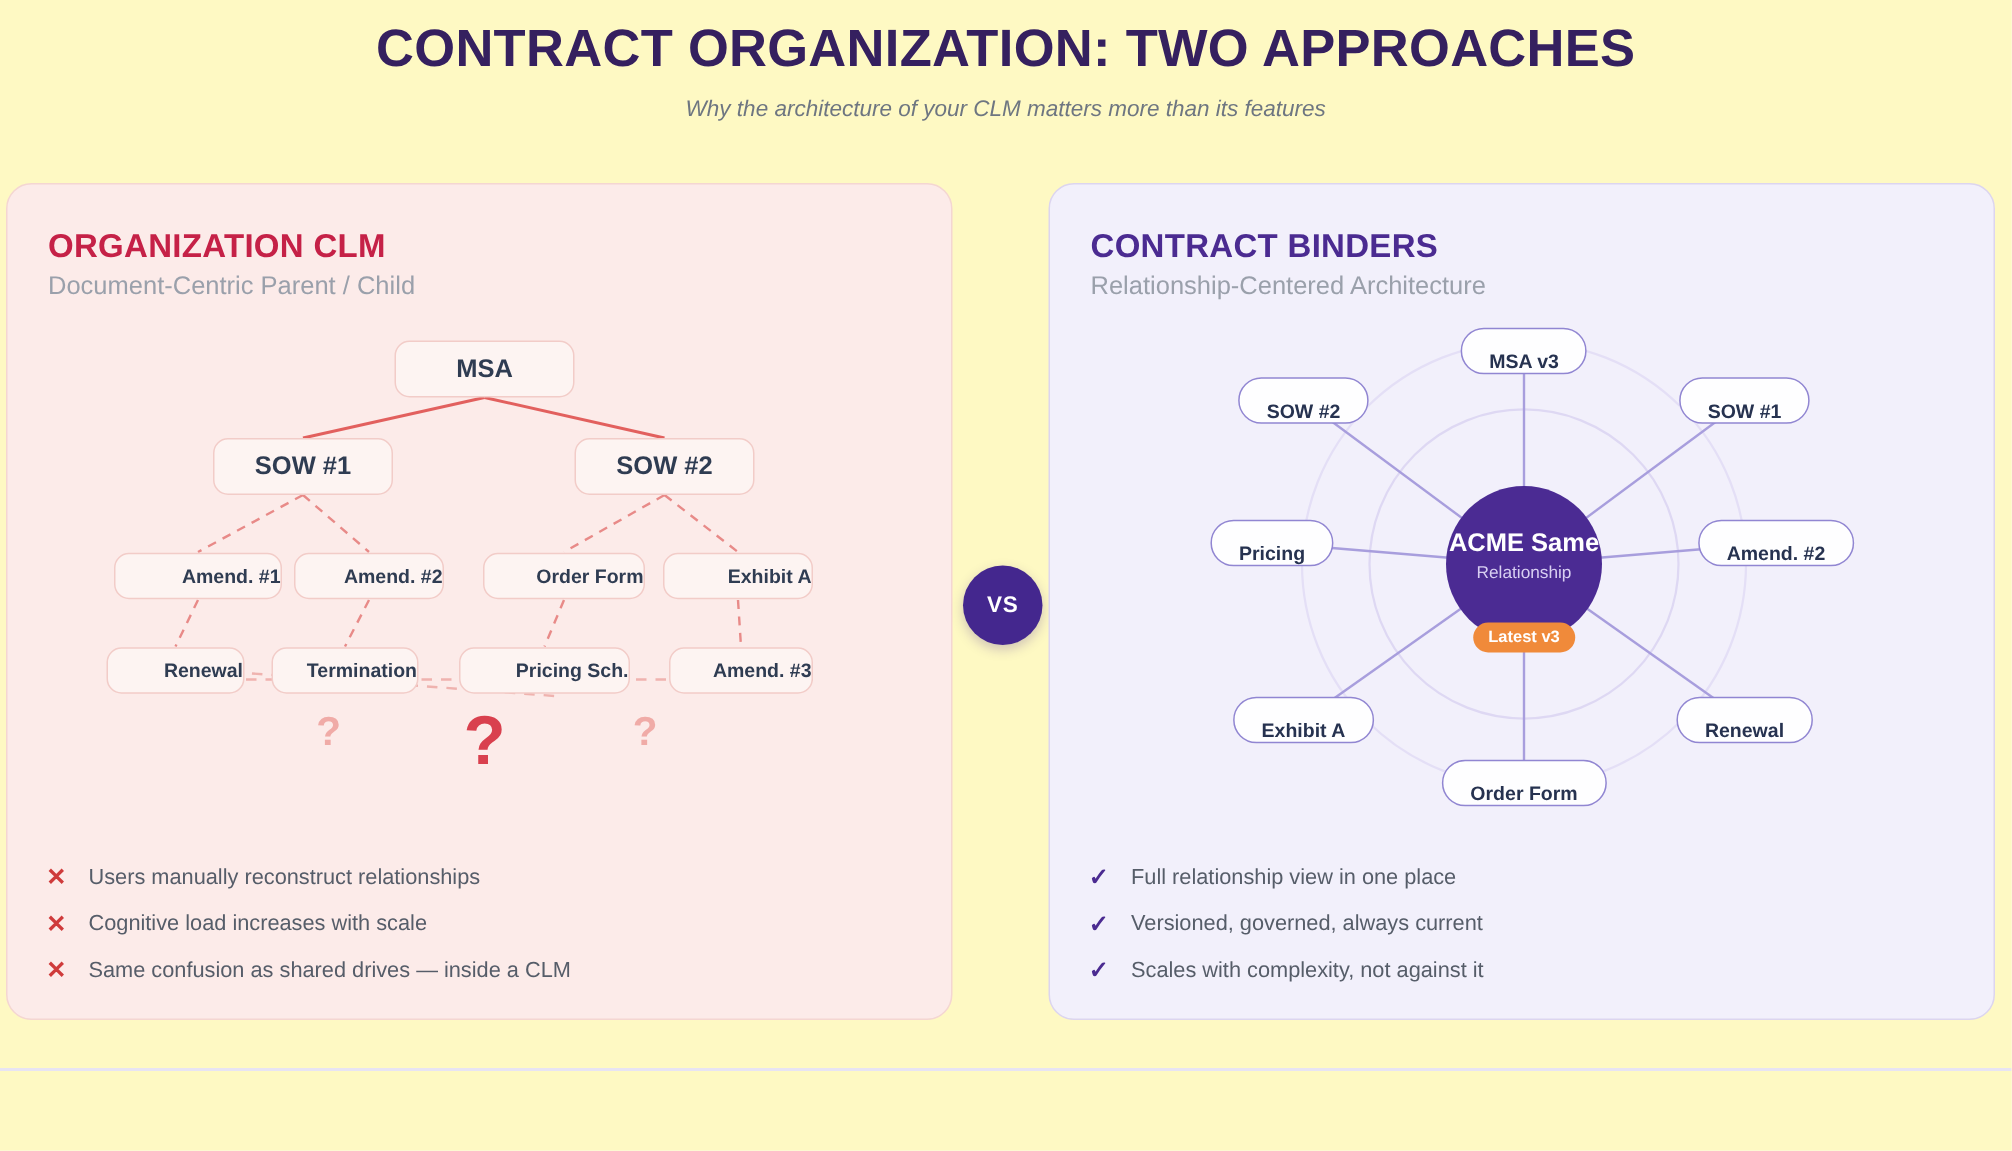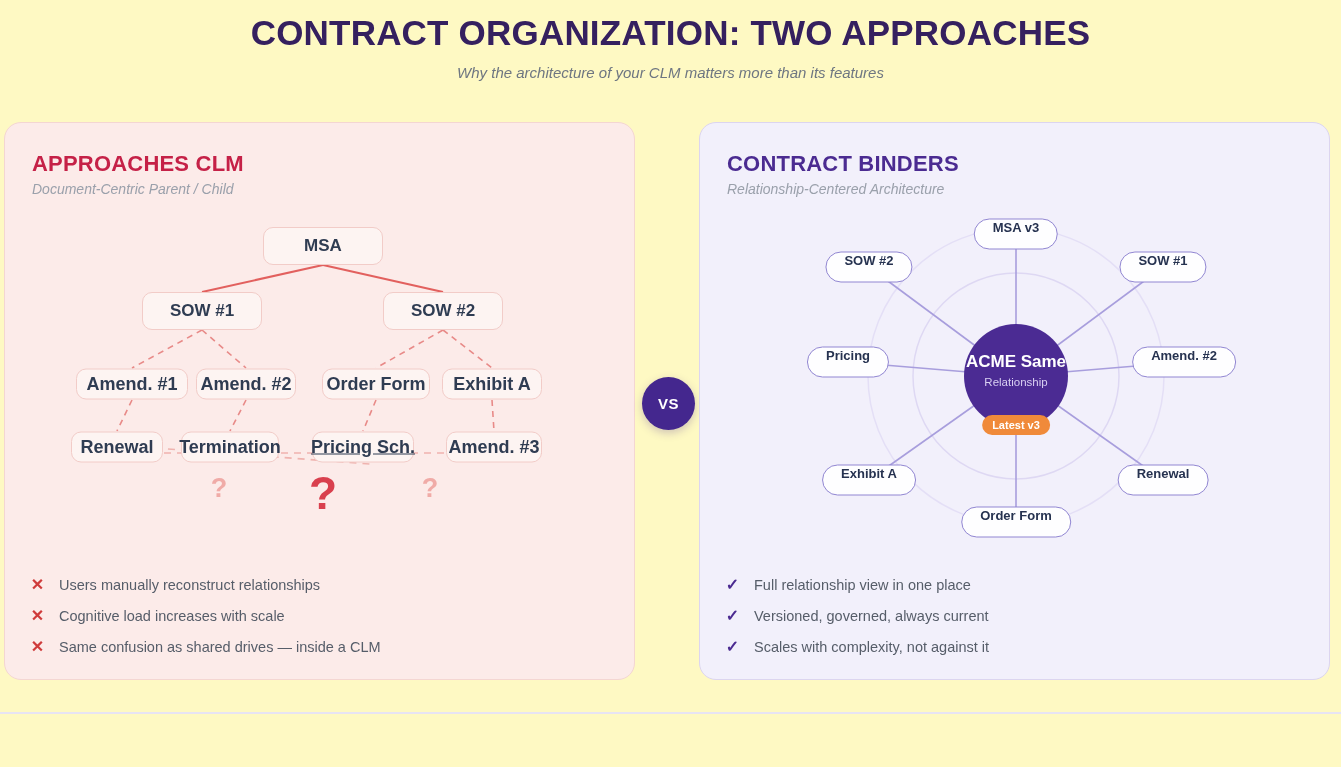--- a/index.html
+++ b/index.html
@@ -11,46 +11,46 @@
   .main-subtitle { position:absolute; top:64px; left:0; width:100%; text-align:center;
     font-style:italic; font-size:15px; color:#6e7681; }
 
   .panel { position:absolute; top:122px; width:631px; height:558px; border-radius:17px; }
   .panel.trad { left:4px;  background:#fcebe9; border:1px solid #f4d6d2; }
   .panel.bind { left:699px; background:#f2f0fb; border:1px solid #dcd5ef; }
 
   .panel-title { position:absolute; top:28px; left:27px; font-size:22px; font-weight:800; letter-spacing:0.2px; }
   .trad .panel-title { color:#c52147; }
   .bind .panel-title { color:#4b2b91; }
-  .panel-subtitle { position:absolute; top:58px; left:27px; font-size:14px; color:#9aa0ab;font-style:italic; }
+  .panel-subtitle { position:absolute; top:58px; left:27px; font-size:17px; color:#9aa0ab; }
 
   .diagram-layer { position:absolute; inset:0; }
   .diagram-svg { position:absolute; left:0; top:0; }
 
   .tree-node { position:absolute; transform:translate(-50%,-50%); display:flex;
     align-items:center; justify-content:center; background:#fdf4f2;
     border:1.5px solid #f2ccc8; border-radius:10px; color:#2f3c52; font-weight:700;
     white-space:nowrap; }
   .tree-node.lv1 { width:120px; height:38px; font-size:17px; }
-  .tree-node.lv2 { height:31px; font-size:18px; }
+  .tree-node.lv2 { height:31px; font-size:13px;justify-content:flex-end; }
 
   .qmark { position:absolute; transform:translate(-50%,-50%); font-weight:800; line-height:1; }
   .qmark.small { font-size:27px; color:#f0aba7; }
   .qmark.big   { font-size:46px; color:#d9404e; }
 
   .points { position:absolute; left:24px; top:446px; }
   .point-row { display:flex; align-items:center; gap:13px; height:31px; }
   .point-icon { width:17px; text-align:center; font-size:16px; font-weight:700; }
   .point-icon.x { color:#cf3b3b; }
   .point-icon.check { color:#4b2b91; }
   .point-text { font-size:14.5px; color:#565d69; }
 
   .pill { position:absolute; transform:translate(-50%,-50%); background:#fefeff;
     border:1.5px solid #9186d2; border-radius:16px; height:31px; padding:0 18px;
-    display:flex; align-items:flex-start; justify-content:center;
+    display:flex; align-items:flex-end; justify-content:center;
     font-size:13px; font-weight:700; color:#263250; white-space:nowrap; }
 
   .hub-label { position:absolute; left:316px; top:247px; transform:translate(-50%,-50%);
     text-align:center; color:#ffffff; }
   .hub-name { font-size:17px; font-weight:800; }
   .hub-sub  { font-size:11.5px; color:#d8cff2; margin-top:4px; }
   .hub-badge { position:absolute; left:316px; top:302px; transform:translate(-50%,-50%);
     background:#f08a3a; color:#ffffff; font-size:11px; font-weight:800;
     padding:4px 10px; border-radius:11px; white-space:nowrap; }
 
@@ -65,21 +65,21 @@
 </style>
 </head>
 <body>
 
 <div class="page">
 
   <div class="main-title">CONTRACT ORGANIZATION: TWO APPROACHES</div>
   <div class="main-subtitle">Why the architecture of your CLM matters more than its features</div>
 
   <div class="panel trad">
-    <div class="panel-title">APPROACHES CLM</div>
+    <div class="panel-title">ORGANIZATION CLM</div>
     <div class="panel-subtitle">Document-Centric Parent / Child</div>
 
     <div class="diagram-layer">
       <svg class="diagram-svg" width="631" height="558" viewBox="0 0 631 558">
         <g stroke="#e2605e" stroke-width="2" fill="none">
           <path d="M318,142 L197,169"></path>
           <path d="M318,142 L438,169"></path>
         </g>
         <g stroke="#e88a88" stroke-width="1.6" stroke-dasharray="6 5" fill="none">
           <path d="M197,207 L127,245"></path>
@@ -117,21 +117,21 @@
       </div>
       <div class="tree-node lv2" style="left:487px; top:261px; width:100px;">
         <span>Exhibit A</span>
       </div>
       <div class="tree-node lv2" style="left:112px; top:324px; width:92px;">
         <span>Renewal</span>
       </div>
       <div class="tree-node lv2" style="left:225px; top:324px; width:98px;">
         <span>Termination</span>
       </div>
-      <div class="tree-node lv2" style="left:358px; top:324px; width:102px;text-decoration:underline;">
+      <div class="tree-node lv2" style="left:358px; top:324px; width:114px;">
         <span>Pricing Sch.</span>
       </div>
       <div class="tree-node lv2" style="left:489px; top:324px; width:96px;">
         <span>Amend. #3</span>
       </div>
 
       <span class="qmark small" style="left:214px; top:365px;">?</span>
       <span class="qmark big" style="left:318px; top:370px;">?</span>
       <span class="qmark small" style="left:425px; top:365px;">?</span>
     </div>

